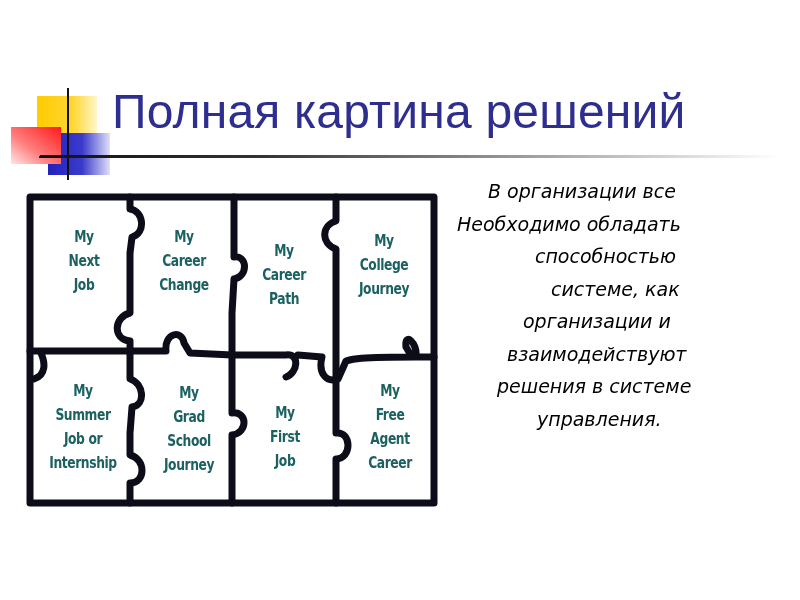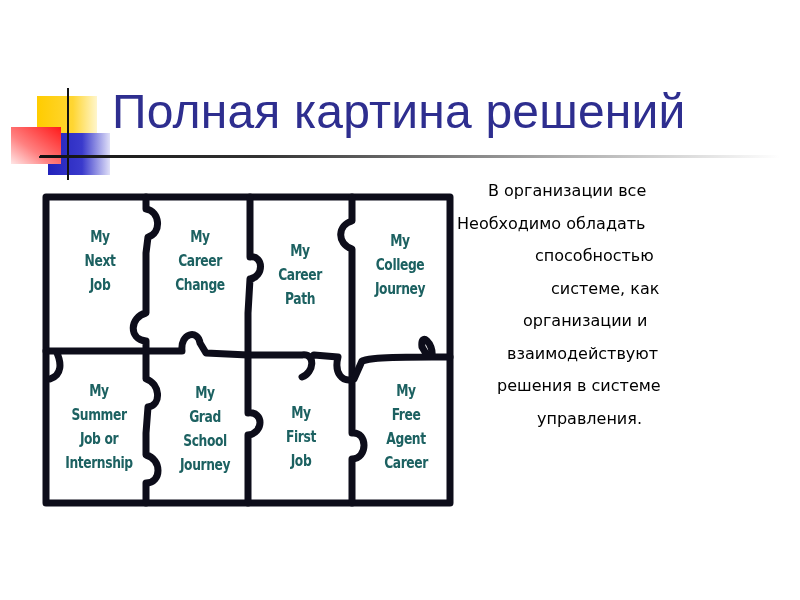--- a/index.html
+++ b/index.html
@@ -10,31 +10,32 @@
   .deco { position: absolute; left: 0; top: 0; width: 130px; height: 190px; }
   .title {
     position: absolute; left: 112px; top: 84px;
     font-family: "Liberation Sans", sans-serif; font-size: 48px; color: #2e2e8f;
     white-space: nowrap; letter-spacing: 0.2px;
   }
   .title-rule {
     position: absolute; left: 40px; top: 155px; width: 740px; height: 3px;
     background: linear-gradient(to right, #111 0%, #333 30%, #aaa 70%, #fff 100%);
   }
-  .puzzle { position: absolute; left: 42px; top: 193px; width: 412px; height: 348px; }
+  .puzzle { position: absolute; left: 26px; top: 193px; width: 412px; height: 348px; }
   .puzzle svg { position: absolute; left: 0; top: 0; }
   .piece-label {
     position: absolute; text-align: center; color: #1c6161;
     font-family: "DejaVu Sans", sans-serif; font-weight: bold; font-size: 15px;
     line-height: 24px; letter-spacing: -0.5px; transform: scaleX(0.82);
   }
   .body-text {
     position: absolute; left: 455px; top: 175px; width: 330px;
-    font-family: "DejaVu Sans", sans-serif; font-size: 16px; color: #000;
+    font-family: "DejaVu Sans", sans-serif; font-size: 19px; color: #000;
     line-height: 32.5px;
+    font-style: italic;
   }
   .body-text .para { margin: 0; }
   .body-text .l { display: block; white-space: nowrap; }
 </style>
 </head>
 <body>
 
 <svg class="deco" viewBox="0 0 130 190" width="130" height="190">
   <defs>
     <linearGradient id="gy" x1="0" x2="1" y1="0" y2="0">

